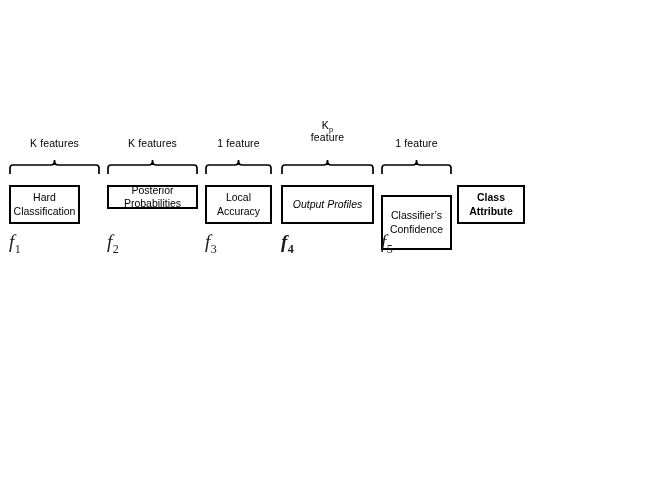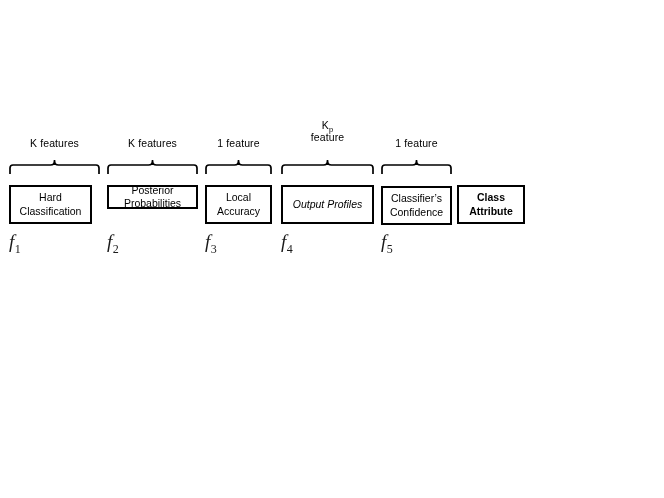--- a/index.html
+++ b/index.html
@@ -131,57 +131,57 @@
     </svg>
   </div>
 
   <div class="brace" style="left:381px; top:160px; width:71px;">
     <svg viewBox="0 0 71 14" preserveAspectRatio="none">
       <path d="M1,14 L1,8 Q1,5 4,5 L31.5,5 Q35.5,5 35.5,1.5 Q35.5,5 39.5,5 L67,5 Q70,5 70,8 L70,14" fill="none" stroke="#000000" stroke-width="1.7" stroke-linecap="butt"></path>
       <path d="M35.5,5 L35.5,0" fill="none" stroke="#000000" stroke-width="1.7"></path>
     </svg>
   </div>
 
-  <div class="fbox" style="left:9px; top:185px; width:83px; height:39px;">
+  <div class="fbox" style="left:9px; top:185px; width:71px; height:39px;">
     <span class="txt"><span>Hard</span><br><span>Classification</span></span>
   </div>
 
   <div class="fbox" style="left:107px; top:185px; width:91px; height:24px;">
     <span class="txt"><span>Posterior</span><br><span>Probabilities</span></span>
   </div>
 
   <div class="fbox" style="left:205px; top:185px; width:67px; height:39px;">
     <span class="txt"><span>Local</span><br><span>Accuracy</span></span>
   </div>
 
   <div class="fbox" style="left:281px; top:185px; width:93px; height:39px;font-style:italic;">
     <span class="txt">Output Profiles</span>
   </div>
 
-  <div class="fbox" style="left:381px; top:186px; width:71px; height:39px;">
+  <div class="fbox" style="left:381px; top:195px; width:71px; height:55px;">
     <span class="txt"><span>Classifier’s</span><br><span>Confidence</span></span>
   </div>
 
   <div class="fbox bold" style="left:457px; top:185px; width:68px; height:39px;">
     <span class="txt"><span>Class</span><br><span>Attribute</span></span>
   </div>
 
   <div class="flabel" style="left:9px; top:231px; width:91px;">
     <span>f</span><span class="idx">1</span>
   </div>
 
   <div class="flabel" style="left:107px; top:231px; width:91px;">
     <span>f</span><span class="idx">2</span>
   </div>
 
   <div class="flabel" style="left:205px; top:231px; width:67px;">
     <span>f</span><span class="idx">3</span>
   </div>
 
-  <div class="flabel" style="left:281px; top:231px; width:93px;">
+  <div class="flabel" style="left:281px; top:231px; width:93px;font-weight:bold;">
     <span>f</span><span class="idx">4</span>
   </div>
 
   <div class="flabel" style="left:381px; top:231px; width:71px;">
     <span>f</span><span class="idx">5</span>
   </div>
 
 </div>
 
 </body></html>

